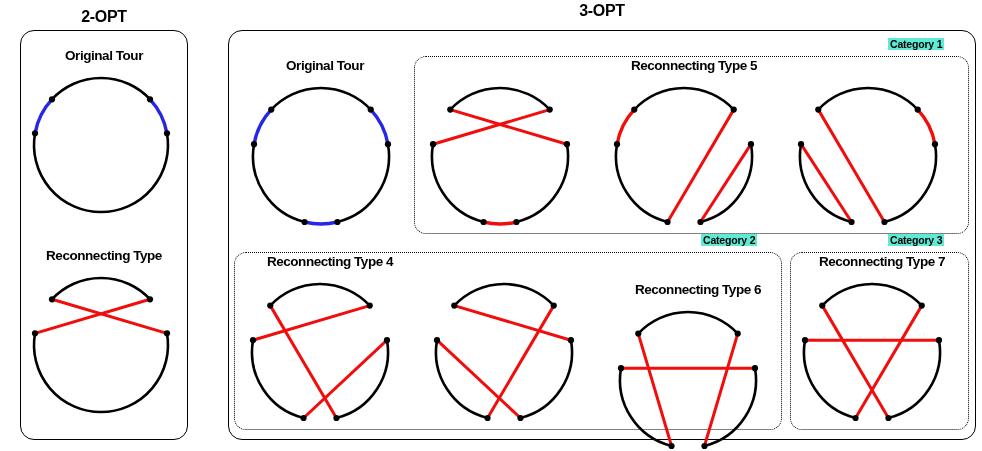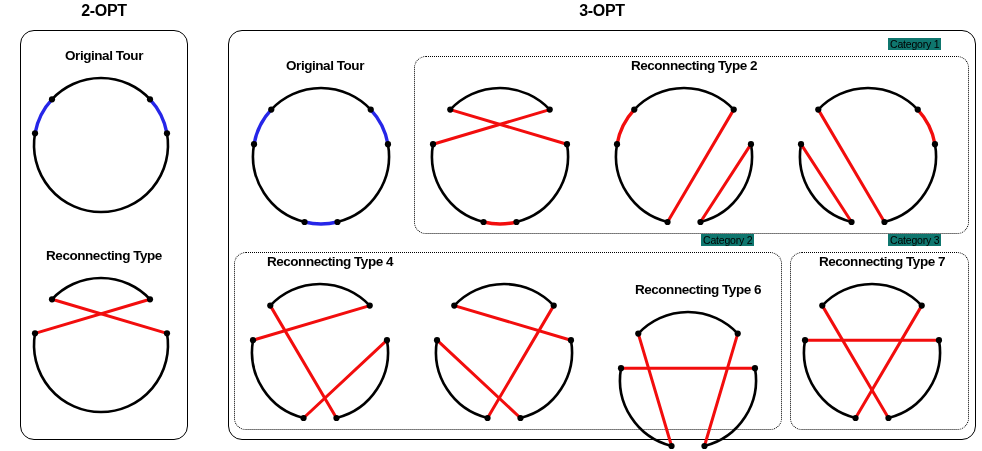--- a/index.html
+++ b/index.html
@@ -29,43 +29,43 @@
   
   .catbox{
     position:absolute;
     border:1.4px dotted #000;
     border-radius:12px;
     background:transparent;
     box-sizing:border-box;
   }
   .cat-label{
     position:absolute;
-    font-size:10.5px;font-weight:normal;
+    font-size:10.5px;font-weight:bold;
     white-space:nowrap;
     letter-spacing:-0.2px;
-    background:#0f766e;
+    background:#5eead4;
     padding:0 2px;
   }
 
   
   .cell{position:absolute;}
   .cell-title{
     position:absolute;left:50%;transform:translateX(-50%);
     top:0;
     font-size:13.5px;font-weight:bold;
     white-space:nowrap;letter-spacing:-0.45px;
     text-align:center;
   }
   .cell-fig{position:absolute;left:0;top:22px;}
   svg{display:block;overflow:visible;}
 </style>
 </head>
 <body>
 
-<div class="abs section-title" style="left:14px;top:2px;width:180px;">2-OPT</div>
+<div class="abs section-title" style="left:14px;top:8px;width:180px;">2-OPT</div>
 
 <div class="panel" style="left:20px;top:30px;width:168px;height:410px;"></div>
 
 <div class="cell" style="left:26px;top:48px;width:156px;height:185px;">
   <div class="cell-title">Original Tour</div>
   <div class="cell-fig">
       <svg width="150" height="150" viewBox="0 0 150 150">
         <path d="M 124.00 29.31 A 67 67 0 0 0 26.00 29.31" fill="none" stroke="#000000" stroke-width="2.6" stroke-linecap="round"></path>
         <path d="M 9.02 63.37 A 67 67 0 1 0 140.98 63.37" fill="none" stroke="#000000" stroke-width="2.6" stroke-linecap="round"></path>
         <path d="M 26.00 29.31 A 67 67 0 0 0 9.02 63.37" fill="none" stroke="#2626e8" stroke-width="3.4" stroke-linecap="butt"></path>
@@ -140,21 +140,21 @@
         <circle cx="9.03" cy="64.19" r="3.1" fill="#000000"></circle>
         <circle cx="125.73" cy="29.62" r="3.1" fill="#000000"></circle>
         <circle cx="142.97" cy="64.19" r="3.1" fill="#000000"></circle>
         <circle cx="59.55" cy="141.98" r="3.1" fill="#000000"></circle>
         <circle cx="92.45" cy="141.98" r="3.1" fill="#000000"></circle>
       </svg>
     </div>
 </div>
 
 <div class="cell" style="left:608px;top:58px;width:172px;height:180px;">
-  <div class="cell-title">Reconnecting Type 2</div>
+  <div class="cell-title">Reconnecting Type 5</div>
   <div class="cell-fig">
       <svg width="152" height="152" viewBox="0 0 152 152">
         <path d="M 125.73 29.62 A 68 68 0 0 0 26.27 29.62" fill="none" stroke="#000000" stroke-width="2.6" stroke-linecap="round"></path>
         <path d="M 9.03 64.19 A 68 68 0 0 0 59.55 141.98" fill="none" stroke="#000000" stroke-width="2.6" stroke-linecap="round"></path>
         <path d="M 92.45 141.98 A 68 68 0 0 0 142.97 64.19" fill="none" stroke="#000000" stroke-width="2.6" stroke-linecap="round"></path>
         <path d="M 26.27 29.62 A 68 68 0 0 0 9.03 64.19" fill="none" stroke="#f20d0d" stroke-width="3.4" stroke-linecap="butt"></path>
         <line x1="125.73" y1="29.62" x2="59.55" y2="141.98" stroke="#f20d0d" stroke-width="3" stroke-linecap="round"></line>
         <line x1="142.97" y1="64.19" x2="92.45" y2="141.98" stroke="#f20d0d" stroke-width="3" stroke-linecap="round"></line>
         <circle cx="26.27" cy="29.62" r="3.1" fill="#000000"></circle>
         <circle cx="9.03" cy="64.19" r="3.1" fill="#000000"></circle>

